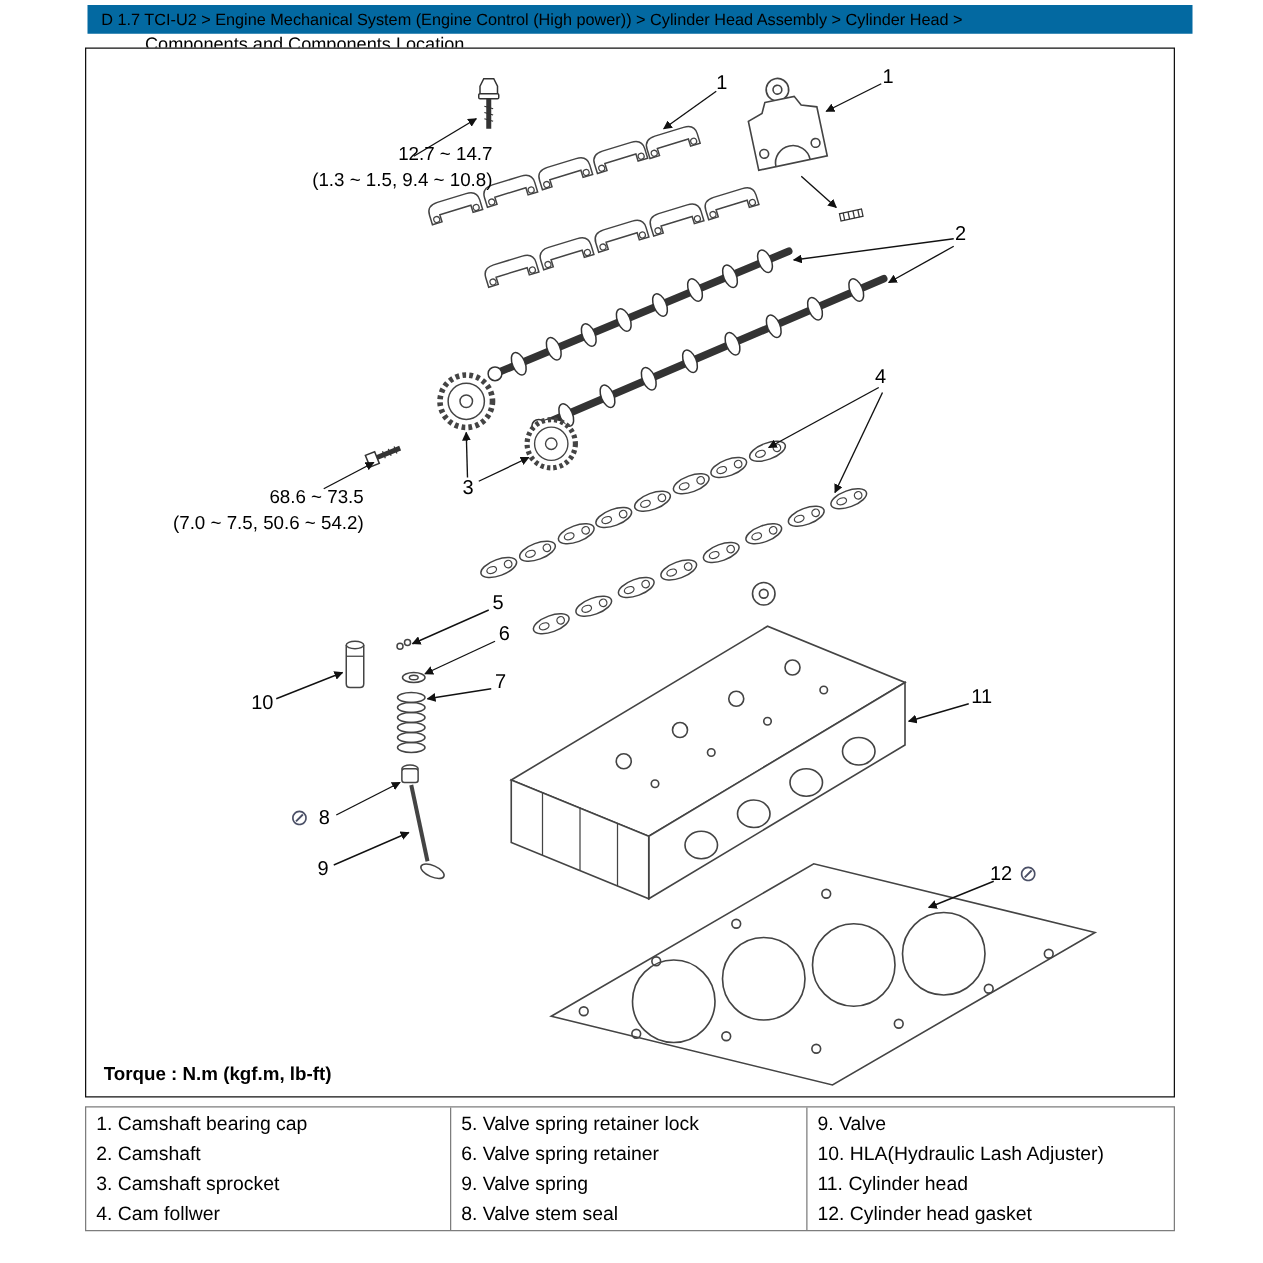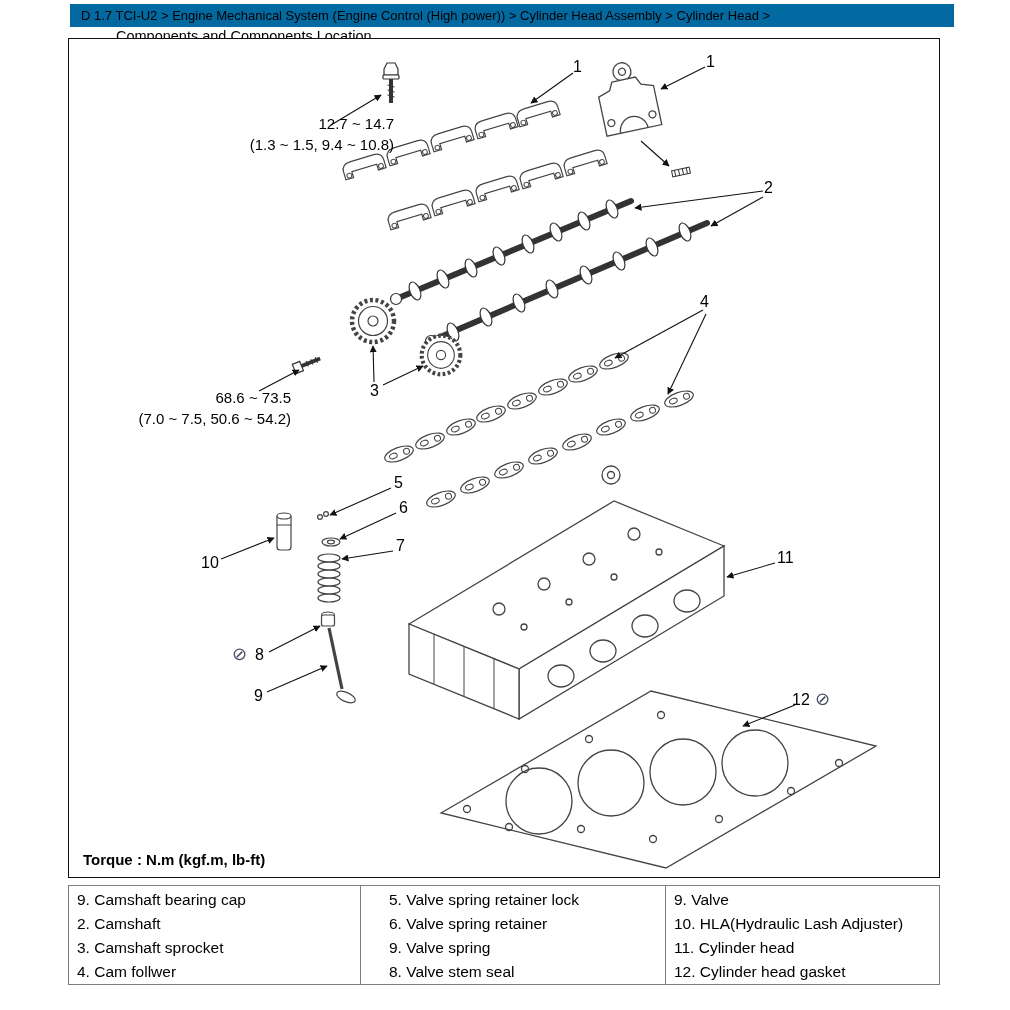--- a/index.html
+++ b/index.html
@@ -28,21 +28,21 @@
   .torque-spec { position: absolute; text-align: right; font-weight: normal; font-size: 15px; line-height: 21px; }
   .torque-note { position: absolute; left: 14px; top: 812px; font-weight: bold; font-size: 15px; }
 
   .parts-table {
     position: absolute; left: 68px; top: 885px; width: 872px; height: 100px;
     border: 1px solid #7d7d7d; display: flex; background: #fff; z-index: 2;
   }
   .parts-table .col { border-right: 1px solid #7d7d7d; padding: 2px 8px; }
   .parts-table .col:last-child { border-right: none; }
   .parts-table .item { font-size: 15.5px; line-height: 24px; white-space: nowrap; }
-  .col-1 { width: 292px; } .col-2 { width: 285px; margin-left: 20px; } .col-3 { flex: 1; }
+  .col-1 { width: 292px; } .col-2 { width: 285px; } .col-3 { flex: 1; }
 </style>
 </head>
 <body>
 
 <div class="page">
 
   <div class="breadcrumb-band">
     <span>D 1.7 TCI-U2 &gt; Engine Mechanical System (Engine Control (High power)) &gt; Cylinder Head Assembly &gt; Cylinder Head &gt;</span>
   </div>
   <div class="breadcrumb-line2">Components and Components Location</div>
@@ -276,21 +276,21 @@
     <span class="callout" style="left:723px; top:653px;">12</span>
 
     <span class="noreuse" style="left:163px; top:606px;">⊘</span>
     <span class="noreuse" style="left:746px; top:651px;">⊘</span>
 
     <div class="torque-note">Torque : N.m (kgf.m, lb-ft)</div>
   </div>
 
   <div class="parts-table">
     <div class="col col-1">
-      <div class="item">9. Camshaft bearing cap</div>
+      <div class="item">1. Camshaft bearing cap</div>
       <div class="item">2. Camshaft</div>
       <div class="item">3. Camshaft sprocket</div>
       <div class="item">4. Cam follwer</div>
     </div>
     <div class="col col-2">
       <div class="item">5. Valve spring retainer lock</div>
       <div class="item">6. Valve spring retainer</div>
       <div class="item">9. Valve spring</div>
       <div class="item">8. Valve stem seal</div>
     </div>

